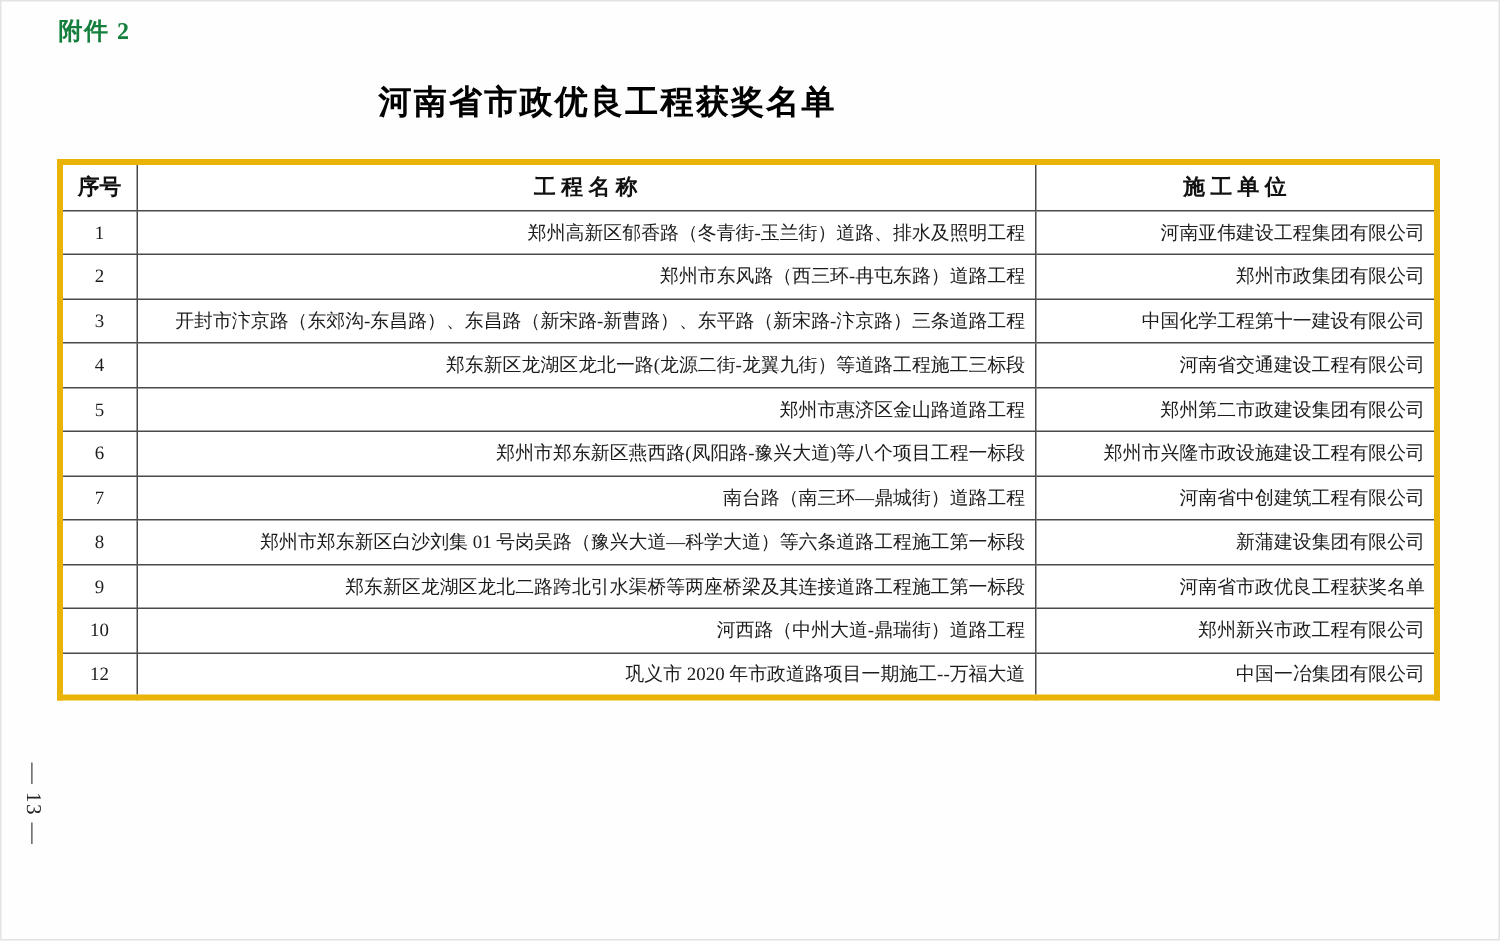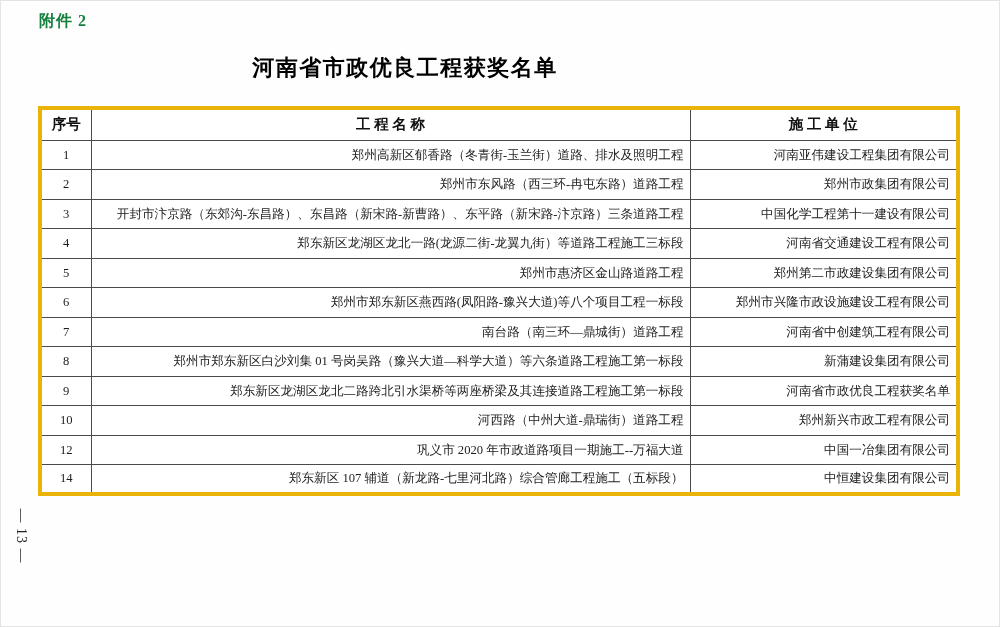--- a/index.html
+++ b/index.html
@@ -156,21 +156,16 @@
         <tr>
           <td class="seq">10</td>
           <td class="project">河西路（中州大道-鼎瑞街）道路工程</td>
           <td class="contractor">郑州新兴市政工程有限公司</td>
         </tr>
         <tr>
           <td class="seq">12</td>
           <td class="project">巩义市 2020 年市政道路项目一期施工--万福大道</td>
           <td class="contractor">中国一冶集团有限公司</td>
         </tr>
-        <tr>
-          <td class="seq">14</td>
-          <td class="project">郑东新区 107 辅道（新龙路-七里河北路）综合管廊工程施工（五标段）</td>
-          <td class="contractor">中恒建设集团有限公司</td>
-        </tr>
       </tbody>
   </table>
 
 </div>
 
 </body></html>

